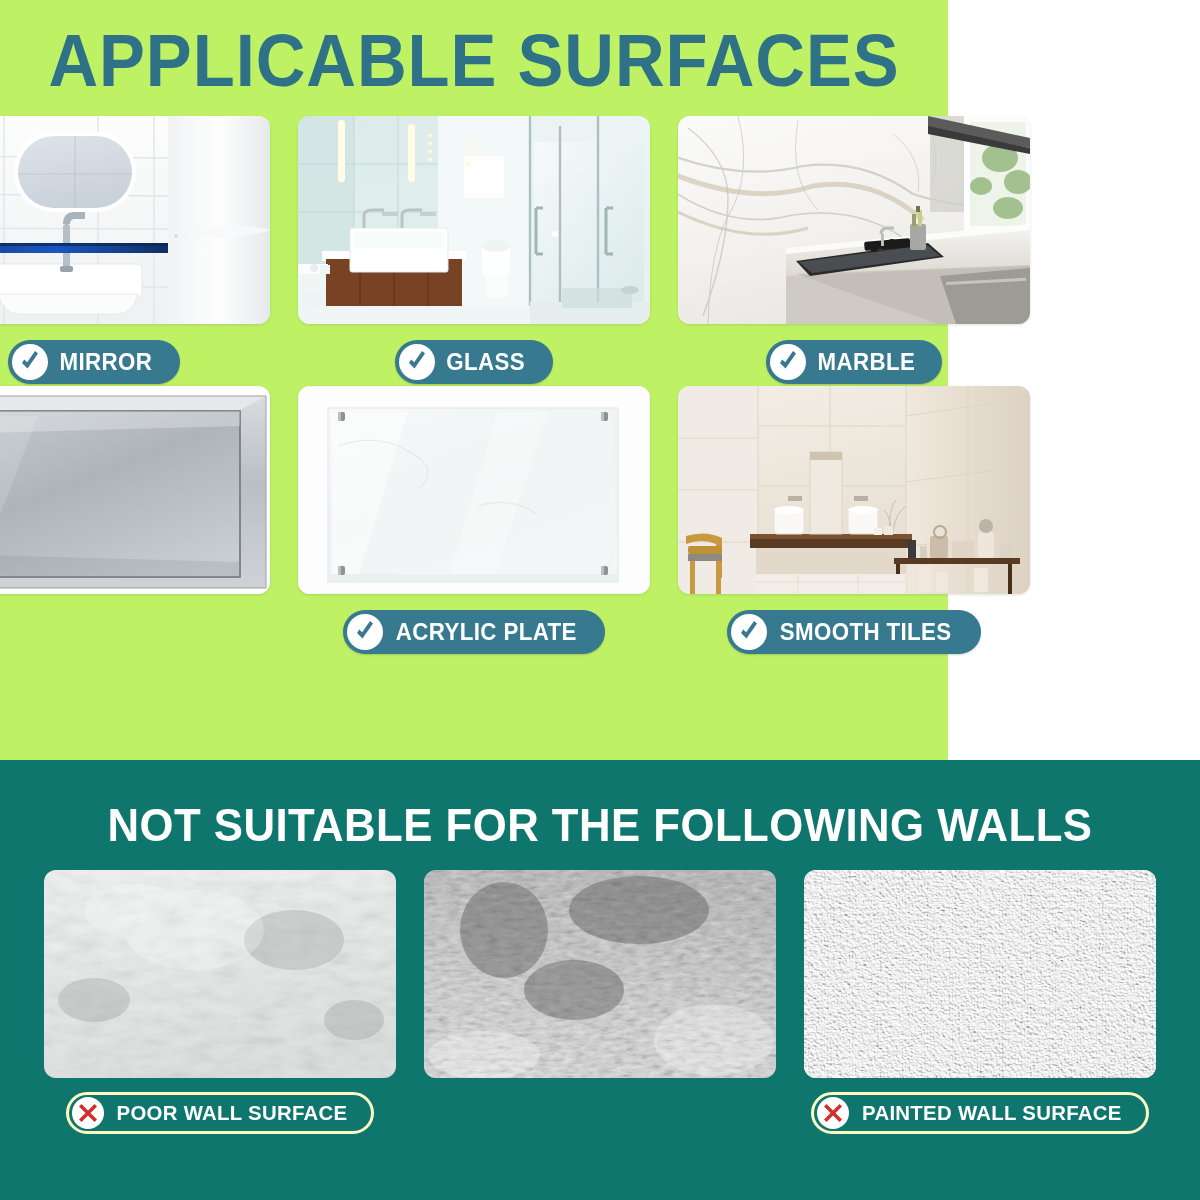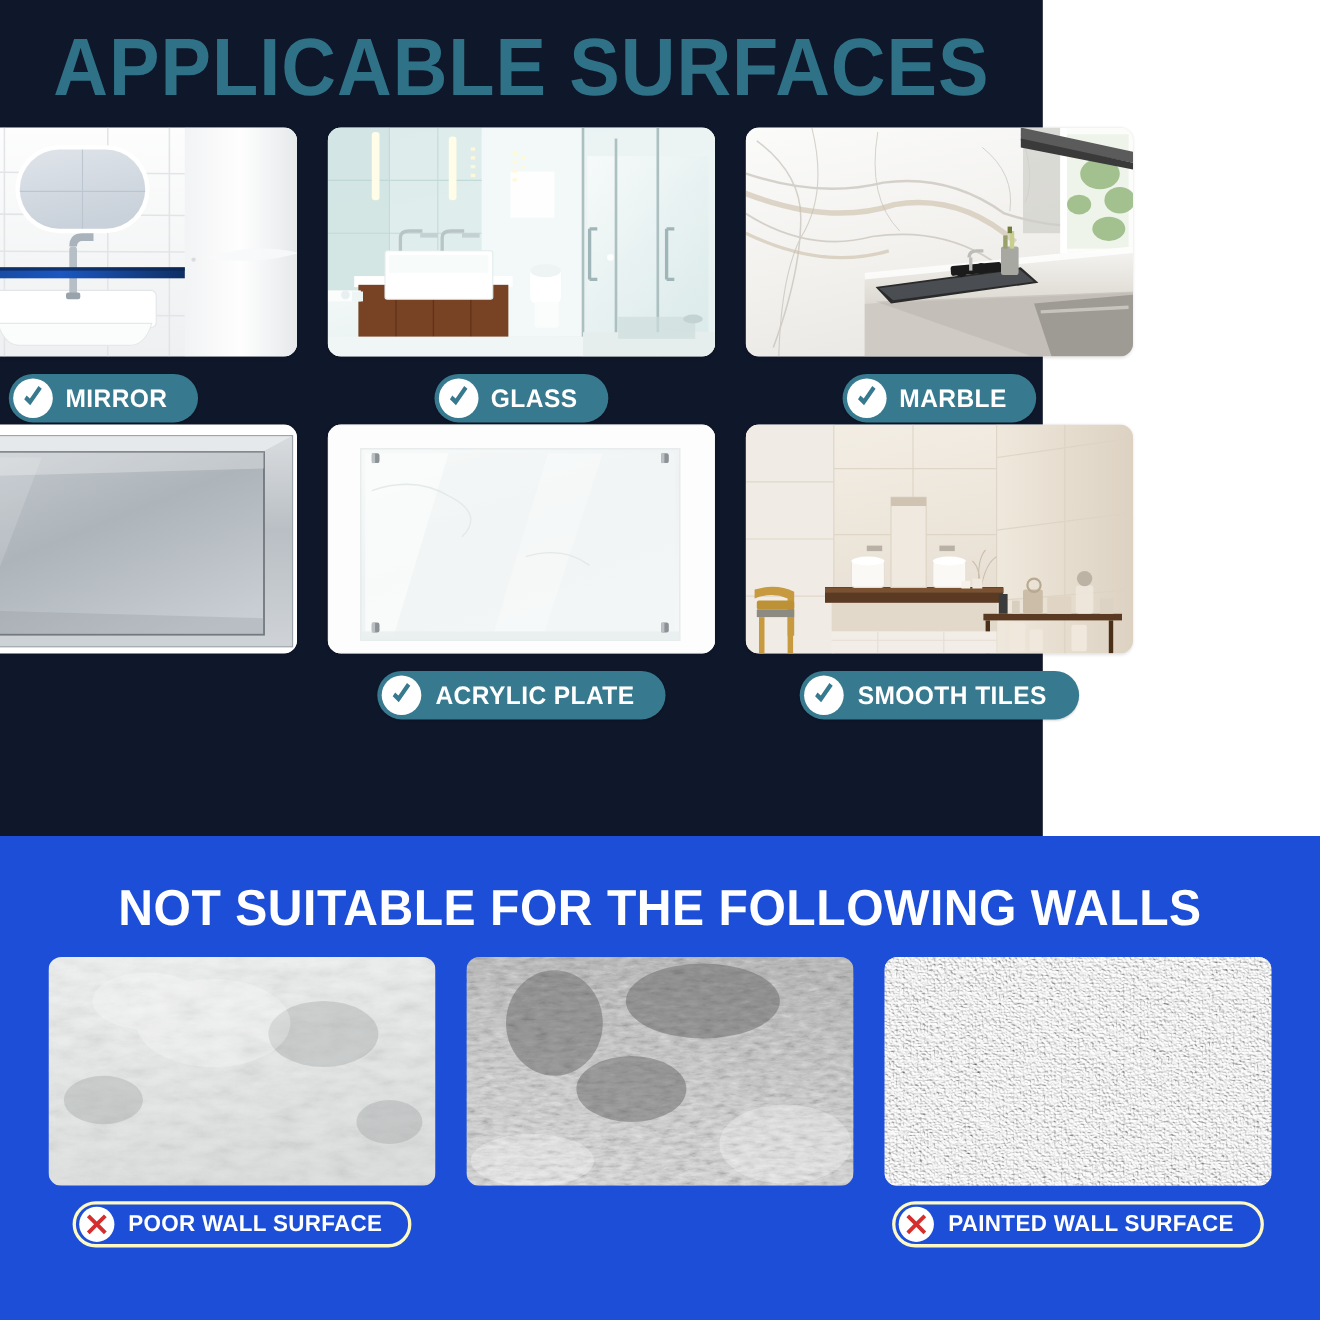--- a/index.html
+++ b/index.html
@@ -7,21 +7,21 @@
     width: 1200px; height: 1200px;
     background: #ffffff;
     font-family: "Liberation Sans", sans-serif;
     overflow: hidden;
   }
 
   
   #top-section {
     width: 948px;
     height: 760px;
-    background: #0f172a;
+    background: #bef264;
     position: relative;
   }
 
   #page-title {
     text-align: center;
     color: #2f7186;
     font-size: 74px;
     font-weight: bold;
     letter-spacing: 1px;
     line-height: 1;
@@ -77,21 +77,21 @@
     font-weight: bold;
     letter-spacing: 0.4px;
     white-space: nowrap;
     transform: scaleX(0.97);
   }
 
   
   #bottom-section {
     width: 1200px;
     height: 440px;
-    background: #1d4ed8;
+    background: #0f766e;
     position: relative;
   }
   #bottom-title {
     text-align: center;
     color: #ffffff;
     font-size: 46px;
     font-weight: bold;
     letter-spacing: 0.5px;
     line-height: 1;
     padding-top: 42px;

